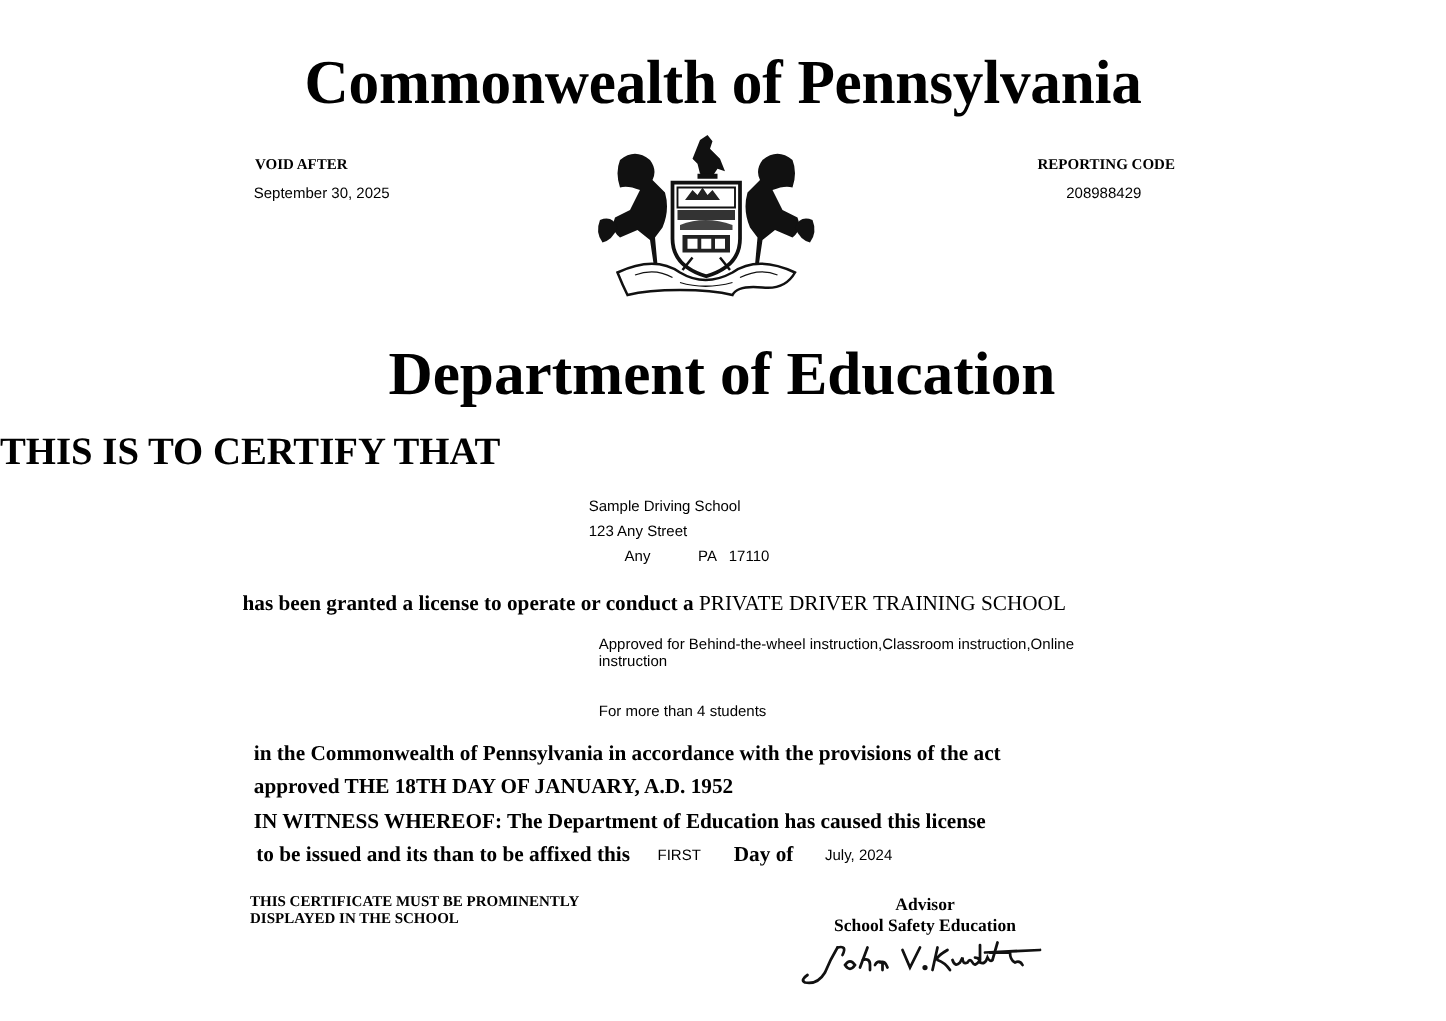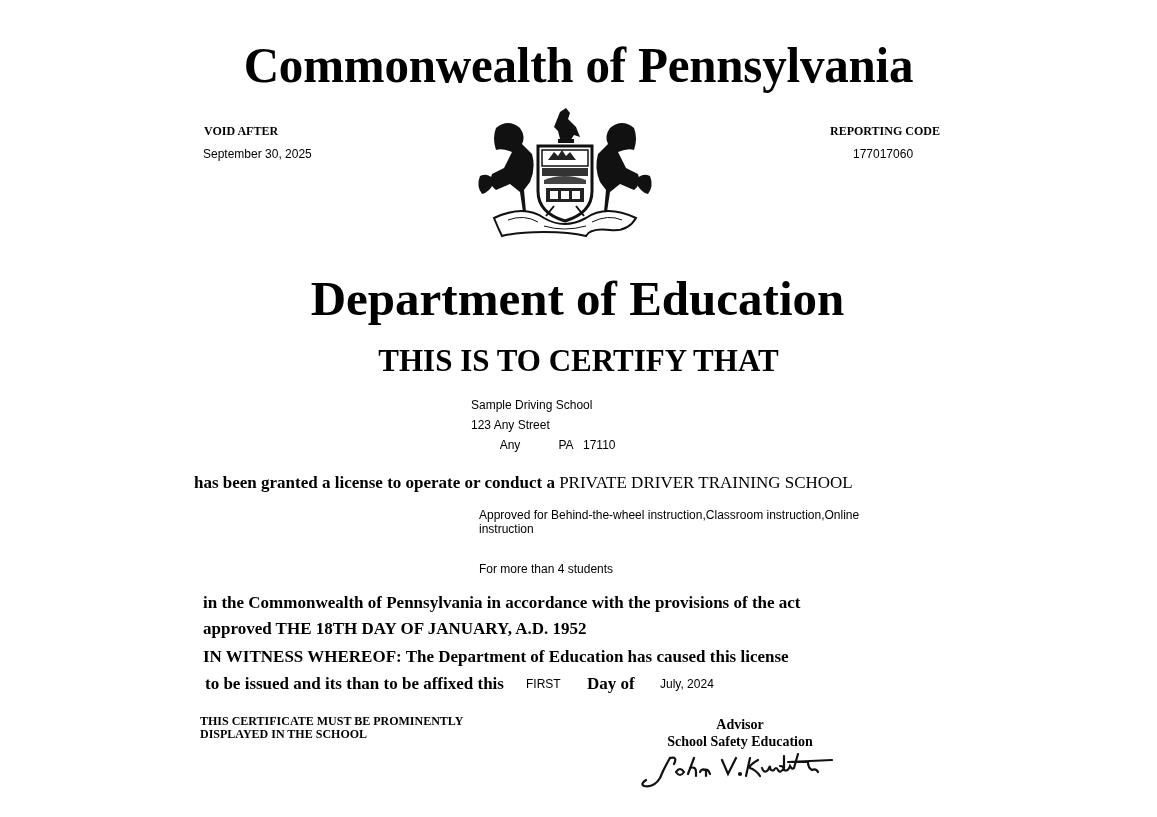--- a/index.html
+++ b/index.html
@@ -10,21 +10,21 @@
 
   #title { left:0; width:1157px; top:36px; text-align:center; font-size:50px; letter-spacing:-0.2px; transform:scaleX(0.98); }
   #void-label { left:204px; top:124px; font-size:12px; }
   #void-date { left:203px; top:147px; font-size:12px; }
   #report-label { left:830px; top:124px; font-size:12px; }
   #report-code { left:853px; top:147px; font-size:12px; }
 
   #seal { left:474px; top:106px; width:182px; height:134px; }
 
   #dept { left:0; width:1155px; top:270px; text-align:center; font-size:49px; }
-  #certify { left:0; width:1157px; top:343px; text-align:center; font-size:31px; }
+  #certify { left:0; width:1157px; top:343px; text-align:left; font-size:31px; }
 
   #addr { left:471px; top:395px; font-size:12px; line-height:20px; }
   #addr .row span { display:inline-block;text-align:center; }
 
   #granted { left:194px; top:473px; font-size:17px; }
   #granted .caps { font-weight:normal; font-size:17px; }
 
   #approved { left:479px; top:508px; width:400px; white-space:normal; font-size:12px; line-height:14px; }
   #students { left:479px; top:562px; font-size:12px; }
 
@@ -43,21 +43,21 @@
 </style>
 </head>
 <body>
 
 <div class="abs serif-b" id="title">Commonwealth of Pennsylvania</div>
 
 <div class="abs serif-b" id="void-label">VOID AFTER</div>
 <div class="abs sans" id="void-date">September 30, 2025</div>
 
 <div class="abs serif-b" id="report-label">REPORTING CODE</div>
-<div class="abs sans" id="report-code">177017060</div>
+<div class="abs sans" id="report-code">208988429</div>
 
 <div class="abs" id="seal">
   <svg width="182" height="134" viewBox="0 0 182 134" xmlns="http://www.w3.org/2000/svg">
 
     <g fill="#111">
       <path d="M86 6 l6 -4 l4 5 l-2 6 l8 8 l4 10 l-6 -2 l-4 6 l-10 -2 l-2 -8 l-4 -4 z"></path>
       <rect x="84" y="33" width="16" height="4"></rect>
     </g>
 
     <path d="M64 40 h54 v45 q0 22 -27 30 q-27 -8 -27 -30 z" fill="#fff" stroke="#111" stroke-width="3"></path>

